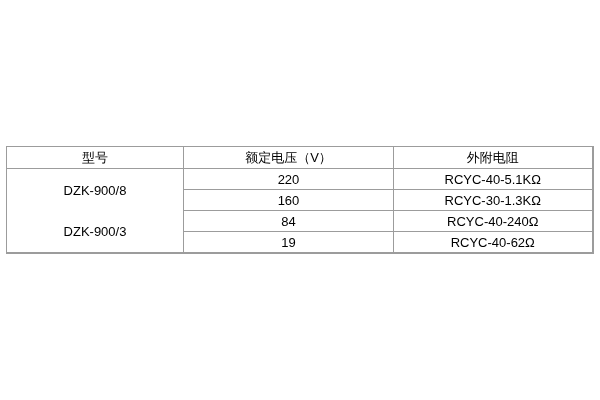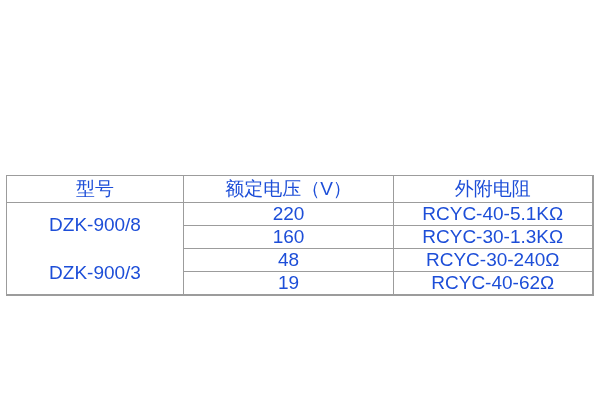--- a/index.html
+++ b/index.html
@@ -15,24 +15,23 @@
     overflow: hidden;
     font-family: "Liberation Sans", "DejaVu Sans", sans-serif;
   }
   table.spec {
     position: absolute;
     left: 6px;
     top: 146px;
     width: 586px;
     border-collapse: collapse;
     table-layout: fixed;
-    color: #1d4ed8;
-    font-size: 19px;
+    color: #000000;
+    font-size: 13px;
     font-weight: normal;
-    margin-top: 29px;
   }
   table.spec th,
   table.spec td {
     border: 1px solid #9c9c9c;
     text-align: center;
     vertical-align: middle;
     padding: 0;
     font-weight: normal;
     white-space: nowrap;
     overflow: hidden;
@@ -76,22 +75,22 @@
           </div>
         </td>
         <td>220</td>
         <td>RCYC-40-5.1KΩ</td>
       </tr>
       <tr class="data-row">
         <td>160</td>
         <td>RCYC-30-1.3KΩ</td>
       </tr>
       <tr class="data-row">
-        <td>48</td>
-        <td>RCYC-30-240Ω</td>
+        <td>84</td>
+        <td>RCYC-40-240Ω</td>
       </tr>
       <tr class="data-row">
         <td>19</td>
         <td>RCYC-40-62Ω</td>
       </tr>
     </tbody>
   </table>
 </div>
 
 </body></html>

